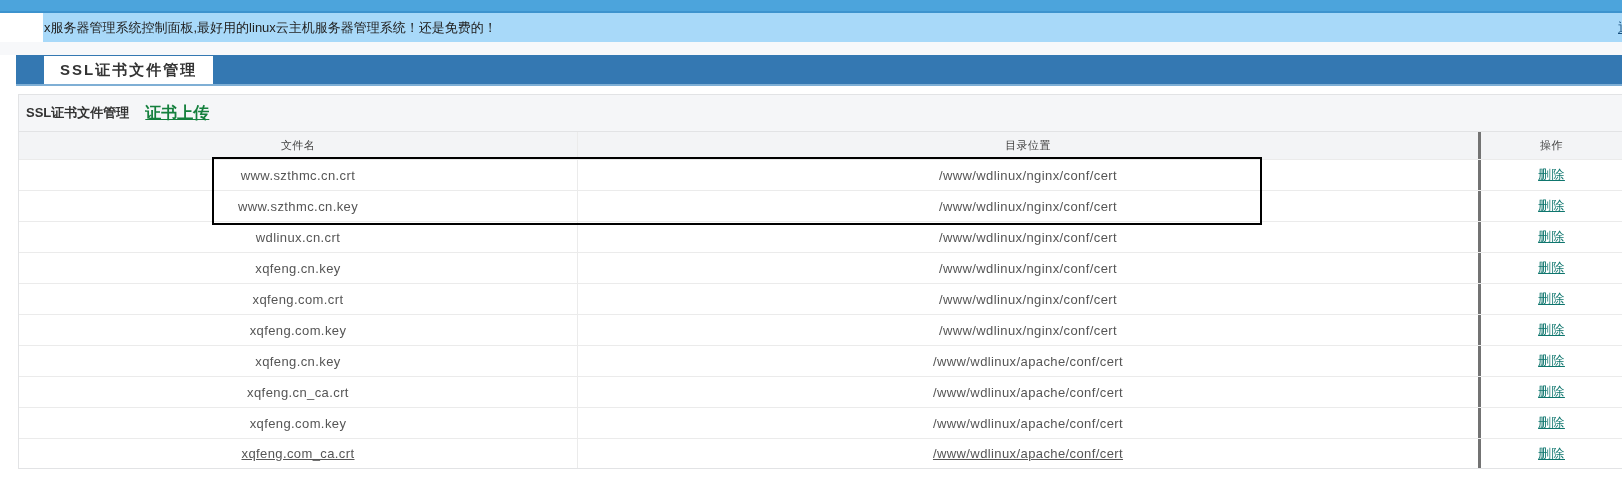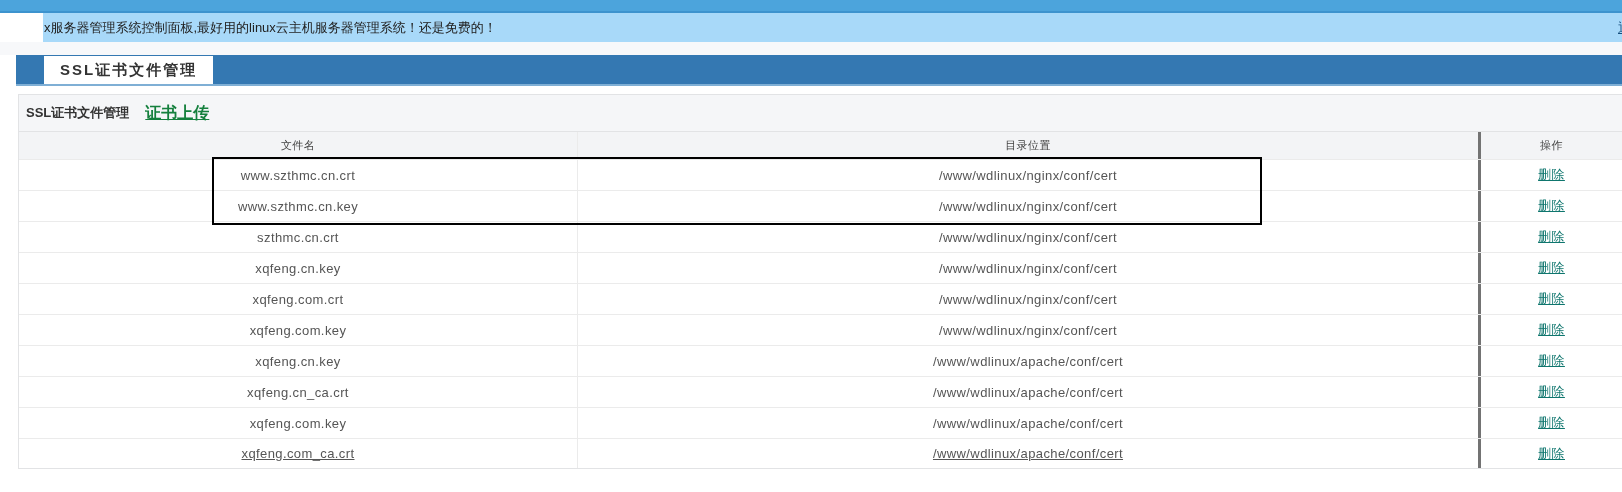--- a/index.html
+++ b/index.html
@@ -127,21 +127,21 @@
         </div>
     </div>
     <div class="trow">
       <div class="cell col-file">www.szthmc.cn.key</div>
       <div class="cell col-path">/www/wdlinux/nginx/conf/cert</div>
       <div class="cell col-op">
           <a class="delete-link">删除</a>
         </div>
     </div>
     <div class="trow">
-      <div class="cell col-file">szthmc.cn.crt</div>
+      <div class="cell col-file">wdlinux.cn.crt</div>
       <div class="cell col-path">/www/wdlinux/nginx/conf/cert</div>
       <div class="cell col-op">
           <a class="delete-link">删除</a>
         </div>
     </div>
     <div class="trow">
       <div class="cell col-file">xqfeng.cn.key</div>
       <div class="cell col-path">/www/wdlinux/nginx/conf/cert</div>
       <div class="cell col-op">
           <a class="delete-link">删除</a>

